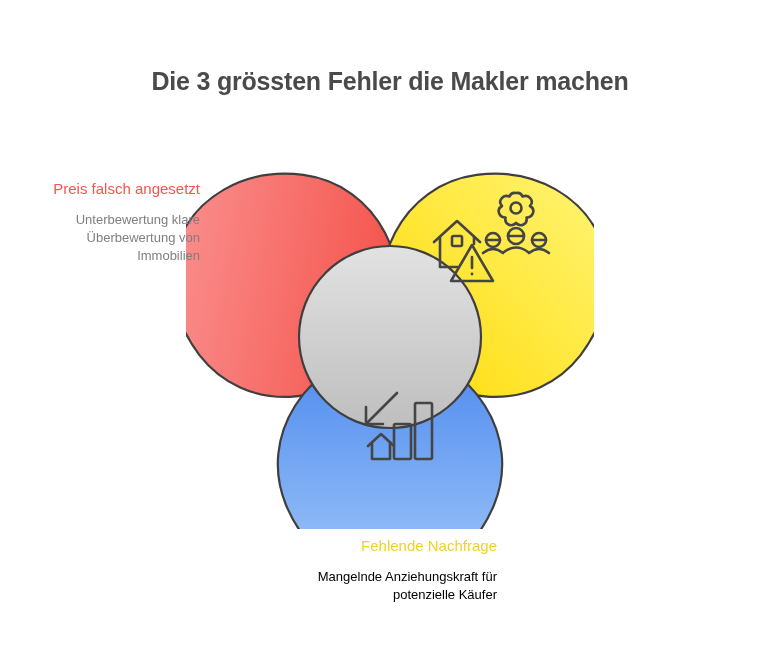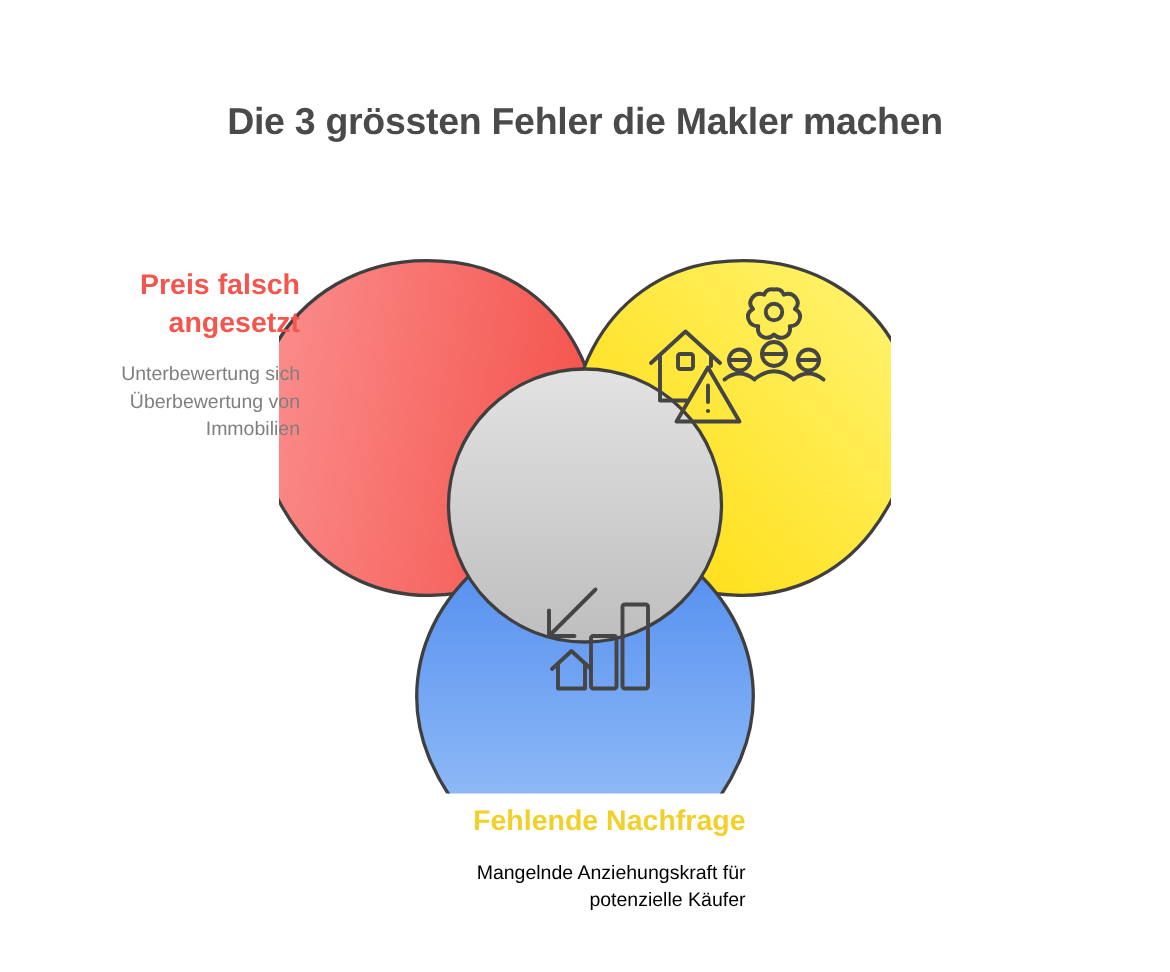--- a/index.html
+++ b/index.html
@@ -43,22 +43,22 @@
     left: 186px;
     top: 128px;
     width: 408px;
     height: 380px;
   }
   #diagram svg { display: block; }
 
   
   .block { position: absolute; }
   .block .heading {
-    font-size: 19px;
-    font-weight: bold;
+    font-size: 15px;
+    font-weight: normal;
     line-height: 1.3;
     margin: 0 0 12px 0;
   }
   .block .desc {
     font-size: 13px;
     line-height: 1.42;
     color: #7f7f7f;
     margin: 0;
   }
 
@@ -189,21 +189,21 @@
 
         <rect x="40" y="33" width="17" height="35" rx="1.5"></rect>
 
         <rect x="61" y="12" width="17" height="56" rx="1.5"></rect>
       </g>
     </svg>
   </div>
 
   <div class="block" id="block-left">
     <p class="heading">Preis falsch angesetzt</p>
-    <p class="desc">Unterbewertung sich Überbewertung von Immobilien</p>
+    <p class="desc">Unterbewertung klare Überbewertung von Immobilien</p>
   </div>
 
 
   <div class="block" id="block-bottom">
     <p class="heading">Fehlende Nachfrage</p>
     <p class="desc">Mangelnde Anziehungskraft für potenzielle Käufer</p>
   </div>
 
 </div>
 

